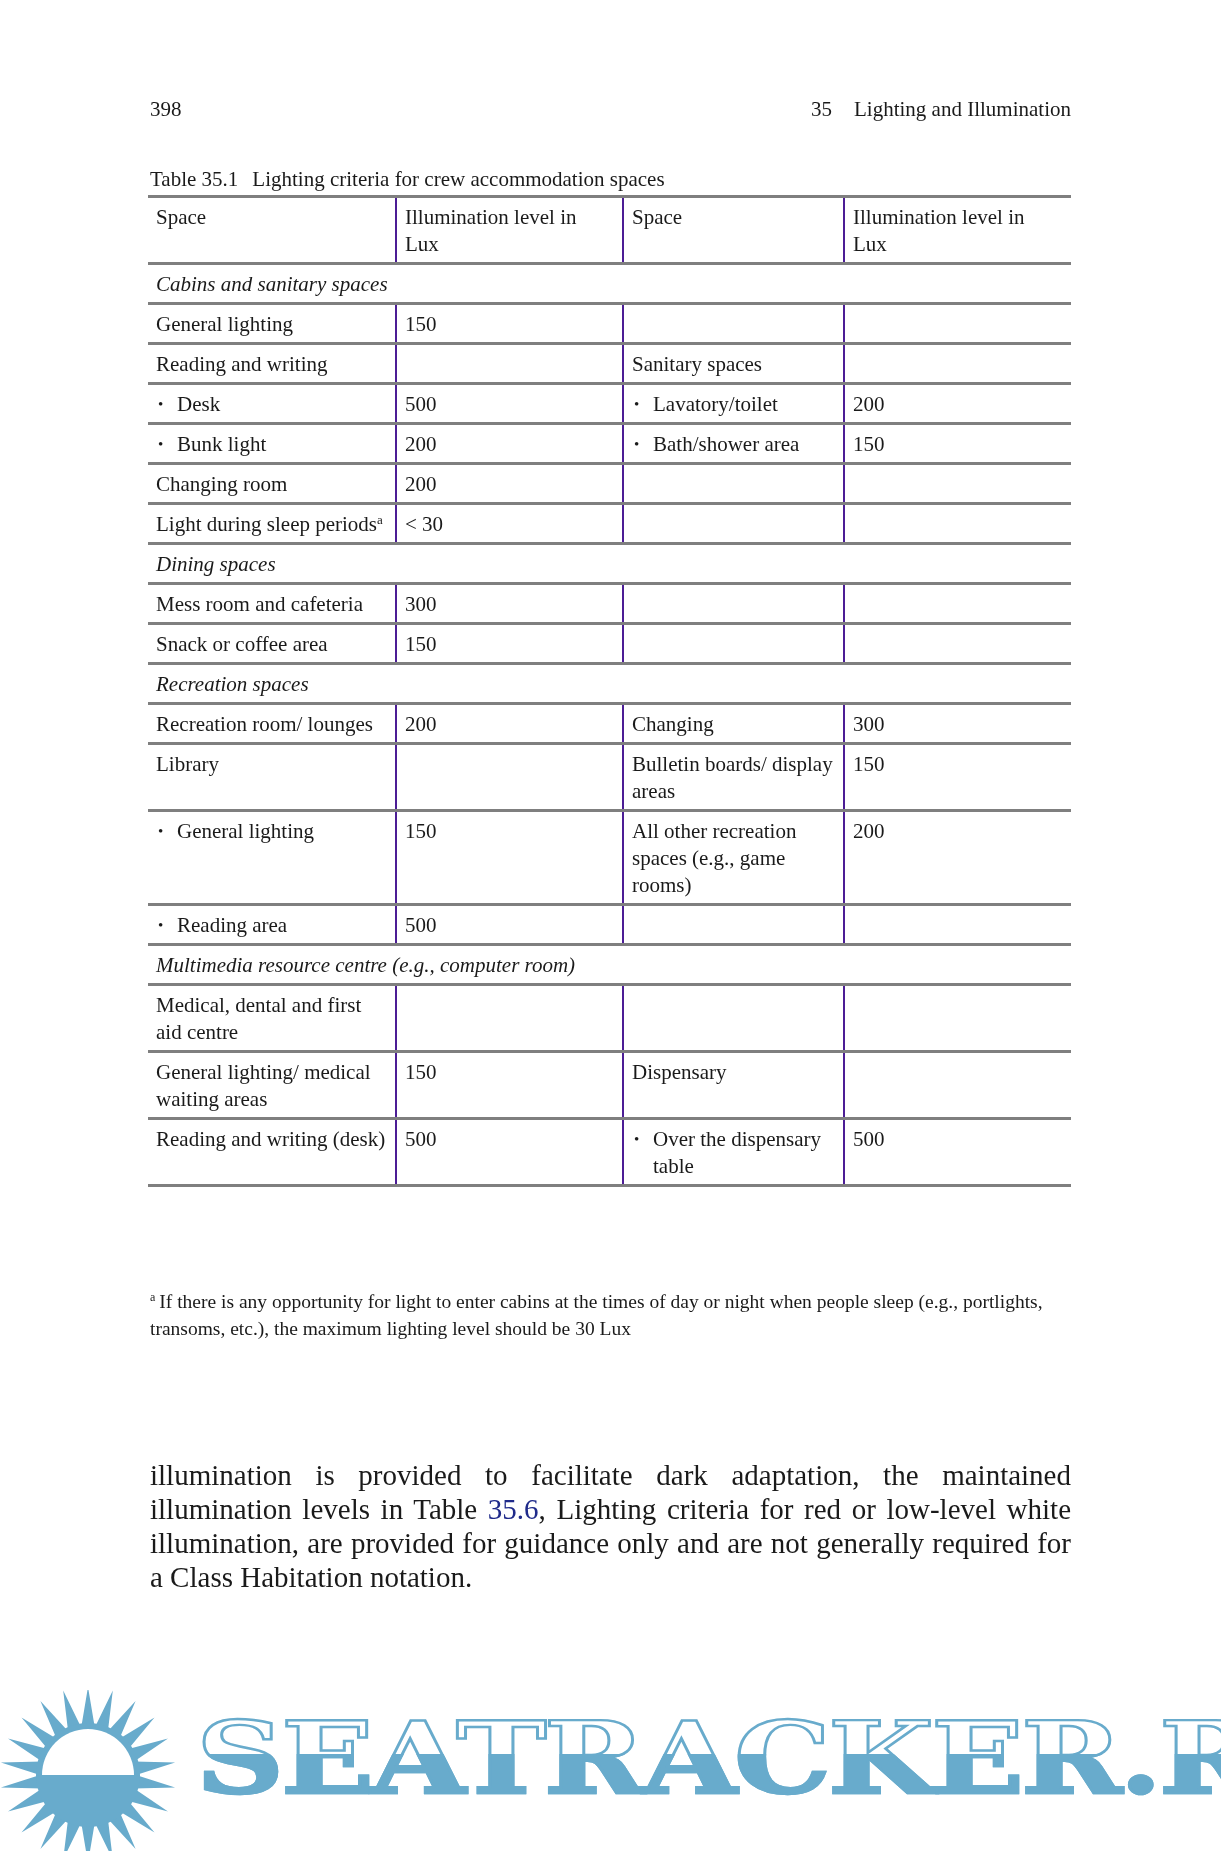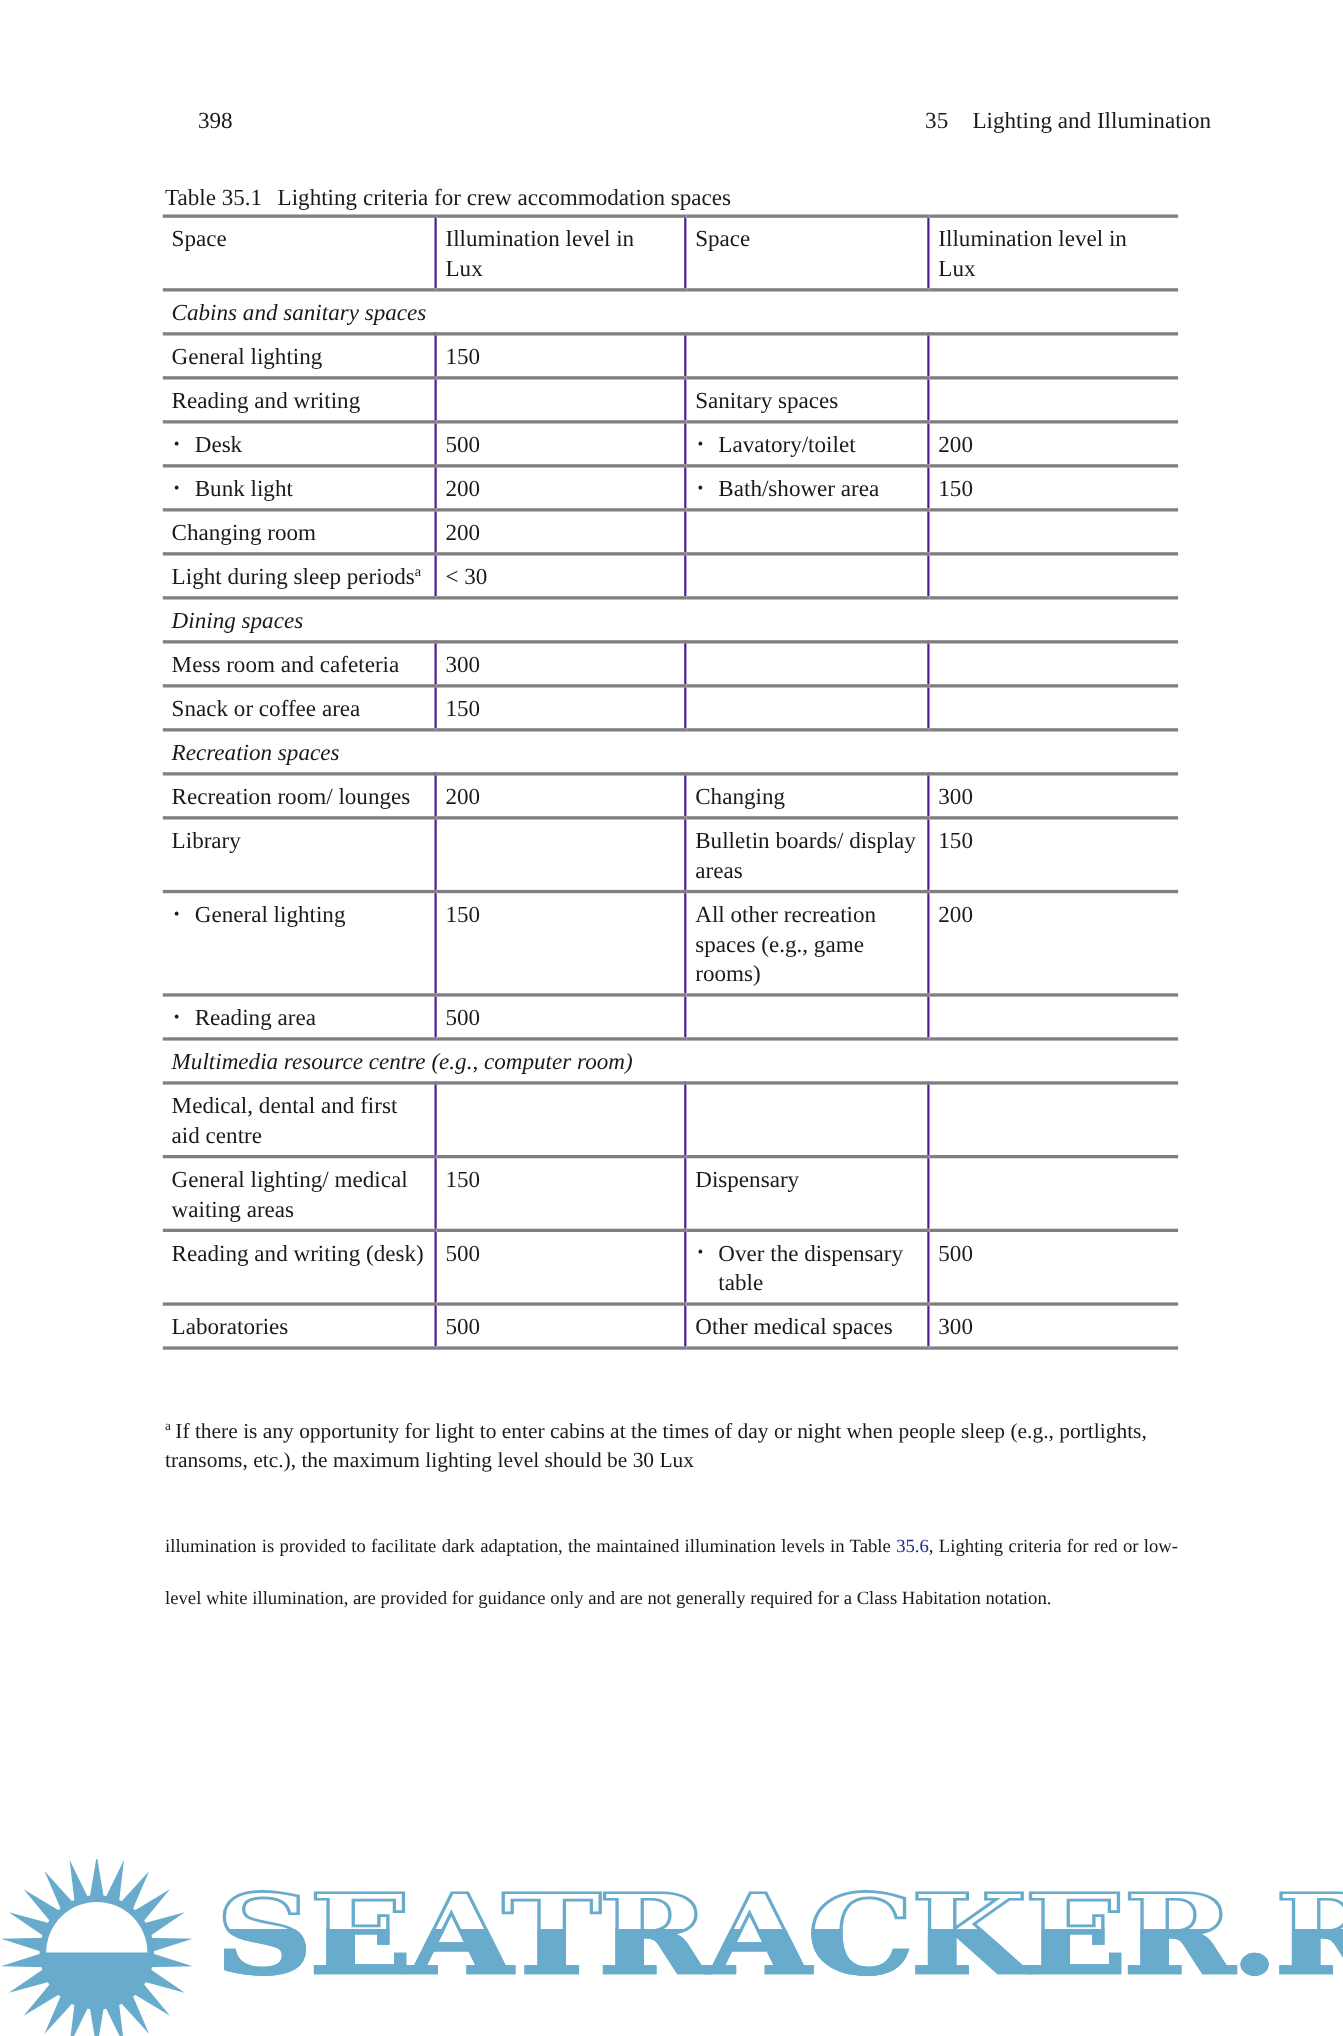--- a/index.html
+++ b/index.html
@@ -2,21 +2,21 @@
 <html><head>
 <meta charset="utf-8">
 <style>
   html, body { margin: 0; padding: 0; background: #ffffff; }
   body {
     width: 1221px; height: 1851px; position: relative; overflow: hidden;
     font-family: "Liberation Serif", "DejaVu Serif", serif; color: #1a1a1a;
   }
   .running-head {
     position: absolute; top: 97px; left: 150px; width: 921px;
-    font-size: 21px; display: flex; justify-content: space-between; margin-left: 30px;
+    font-size: 21px; display: flex; justify-content: space-between;
   }
   .running-head .right span.num { margin-right: 22px; }
   .caption {
     position: absolute; top: 167px; left: 150px; font-size: 21px;
   }
   .caption b { font-weight: normal; margin-right: 14px; }
   table.crit {
     position: absolute; top: 195px; left: 148px; width: 923px;
     border-collapse: collapse; font-size: 21px; line-height: 27px;
   }
@@ -33,22 +33,22 @@
   table.crit tr.section td { font-style: italic; }
   .bullet-cell { display: flex; }
   .bullet-cell .dot { width: 19px; flex: none; padding-left: 2px; font-size: 15px; }
   sup { font-size: 13px; line-height: 0; vertical-align: 7px; }
   .footnote {
     position: absolute; top: 1288px; left: 150px; width: 923px;
     font-size: 19.5px; line-height: 27px;
   }
   .footnote sup { font-size: 12px; vertical-align: 7px; margin-right: 4px; }
   .body-text {
-    position: absolute; top: 1382px; left: 150px; width: 921px;
-    font-size: 17px; line-height: 47px; text-align: justify;
+    position: absolute; top: 1458px; left: 150px; width: 921px;
+    font-size: 29px; line-height: 34px; text-align: justify;
   }
   .body-text .ref { color: #1f2a8a; }
   .watermark { position: absolute; left: 0; top: 1690px; width: 1221px; height: 161px; }
   .wm-text {
     position: absolute; left: 196px; top: 18px;
     font-family: "DejaVu Serif", "Liberation Serif", serif; font-weight: bold;
     font-size: 122px; line-height: 122px; letter-spacing: -3px;
     color: transparent; -webkit-text-stroke: 3px #68abcc;
     background: linear-gradient(to bottom, transparent 0%, transparent 46%, #68abcc 46%, #68abcc 100%);
     -webkit-background-clip: text; background-clip: text;
@@ -216,26 +216,20 @@
         <td><span>Reading and writing (desk)</span></td>
         <td><span>500</span></td>
         <td>
           <div class="bullet-cell">
             <span class="dot">•</span>
             <span>Over the dispensary table</span>
           </div>
         </td>
         <td><span>500</span></td>
       </tr>
-      <tr>
-        <td><span>Laboratories</span></td>
-        <td><span>500</span></td>
-        <td><span>Other medical spaces</span></td>
-        <td><span>300</span></td>
-      </tr>
     </tbody>
 </table>
 
 <div class="footnote">
   <sup>a</sup><span>If there is any opportunity for light to enter cabins at the times of day or night when people sleep (e.g., portlights, transoms, etc.), the maximum lighting level should be 30 Lux</span>
 </div>
 
 <div class="body-text">
   <span>illumination is provided to facilitate dark adaptation, the maintained illumination levels in Table </span><span class="ref">35.6</span><span>, Lighting criteria for red or low-level white illumination, are provided for guidance only and are not generally required for a Class Habitation notation.</span>
 </div>

